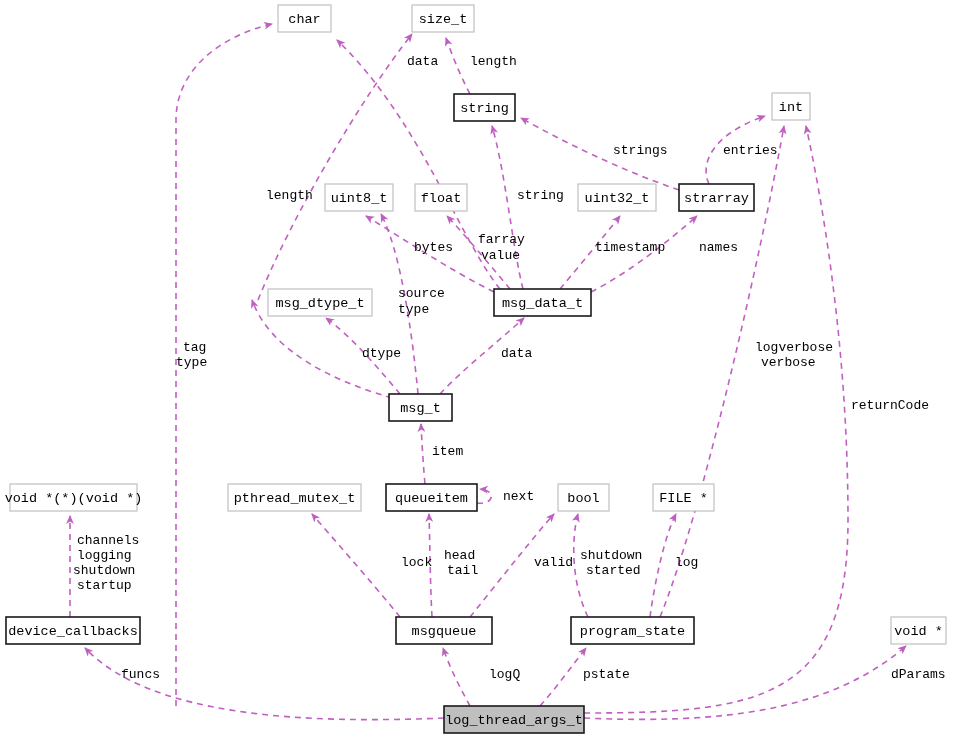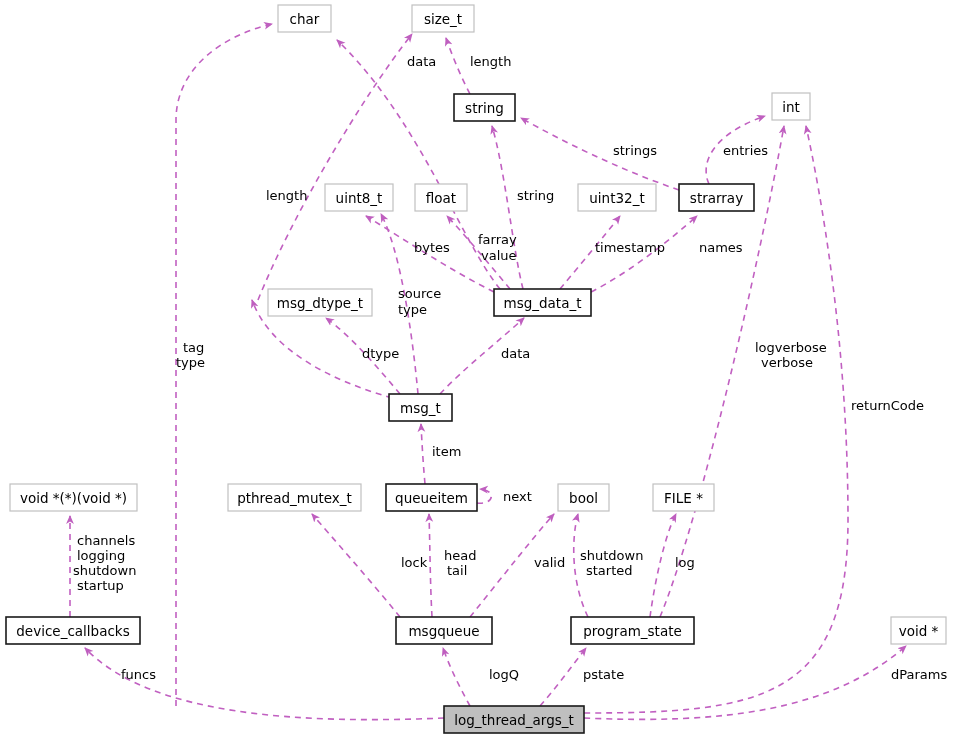--- a/index.html
+++ b/index.html
@@ -1,18 +1,18 @@
 <!DOCTYPE html>
 <html><head>
 <meta charset="utf-8">
 <style>
   html,body{margin:0;padding:0;background:#ffffff;}
   body{width:956px;height:739px;overflow:hidden;
        font-family:"DejaVu Sans","Liberation Sans",sans-serif;}
-  #diagram{position:relative;width:956px;height:705px;}
+  #diagram{position:relative;width:956px;height:705px;font-family:Liberation Mono, monospace;}
   svg{position:absolute;top:0;left:0;width:956px;height:739px;}
   .node-label{font-size:13.5px;fill:#000000;text-anchor:middle;dominant-baseline:middle;}
   .edge-label{font-size:13px;fill:#000000;dominant-baseline:middle;}
   .edge{stroke:#c160c1;stroke-width:1.6px;stroke-dasharray:6,5;fill:none;}
   .arrow{fill:#bf5fbf;stroke:none;}
   .box-plain{fill:#ffffff;stroke:#c0c0c0;stroke-width:1.2px;}
   .box-strong{fill:#ffffff;stroke:#1a1a1a;stroke-width:1.6px;}
   .box-focus{fill:#bfbfbf;stroke:#1a1a1a;stroke-width:1.6px;}
 </style>
 </head>

